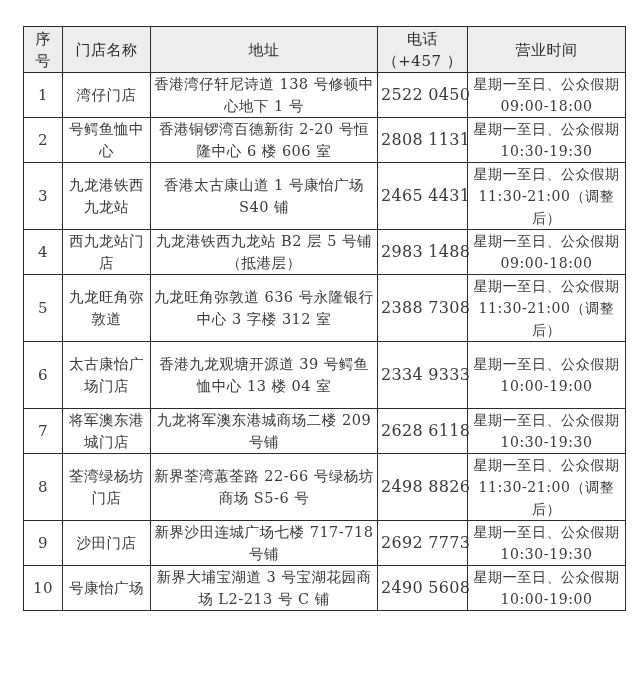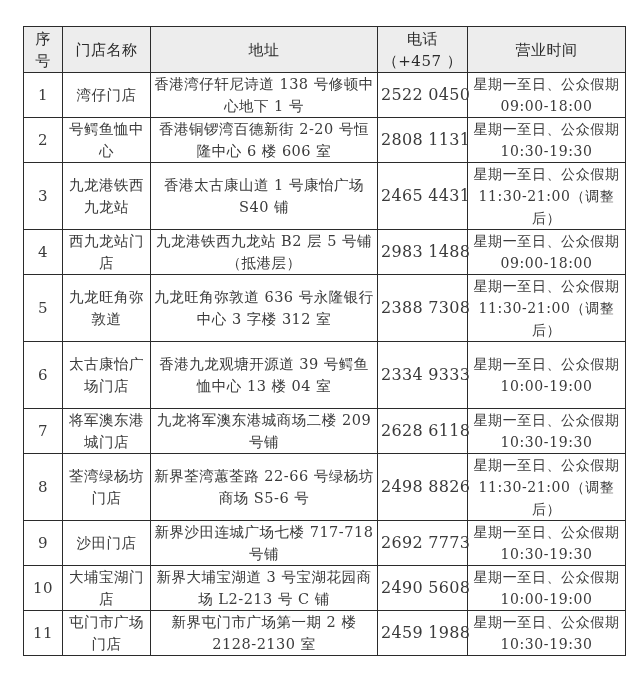--- a/index.html
+++ b/index.html
@@ -101,26 +101,19 @@
       </tr>
       <tr style="height: 45px;">
         <td class="seq">9</td>
         <td class="name">沙田门店</td>
         <td class="address">新界沙田连城广场七楼 717-718 号铺</td>
         <td class="phone">2692 7773</td>
         <td class="hours">星期一至日、公众假期 10:30-19:30</td>
       </tr>
       <tr style="height: 45px;">
         <td class="seq">10</td>
-        <td class="name">大埔宝湖门店</td>
+        <td class="name">号康怡广场</td>
         <td class="address">新界大埔宝湖道 3 号宝湖花园商场 L2-213 号 C 铺</td>
         <td class="phone">2490 5608</td>
         <td class="hours">星期一至日、公众假期 10:00-19:00</td>
-      </tr>
-      <tr style="height: 45px;">
-        <td class="seq">11</td>
-        <td class="name">屯门市广场门店</td>
-        <td class="address">新界屯门市广场第一期 2 楼 2128-2130 室</td>
-        <td class="phone">2459 1988</td>
-        <td class="hours">星期一至日、公众假期 10:30-19:30</td>
       </tr>
     </tbody>
 </table>
 
 </body></html>

